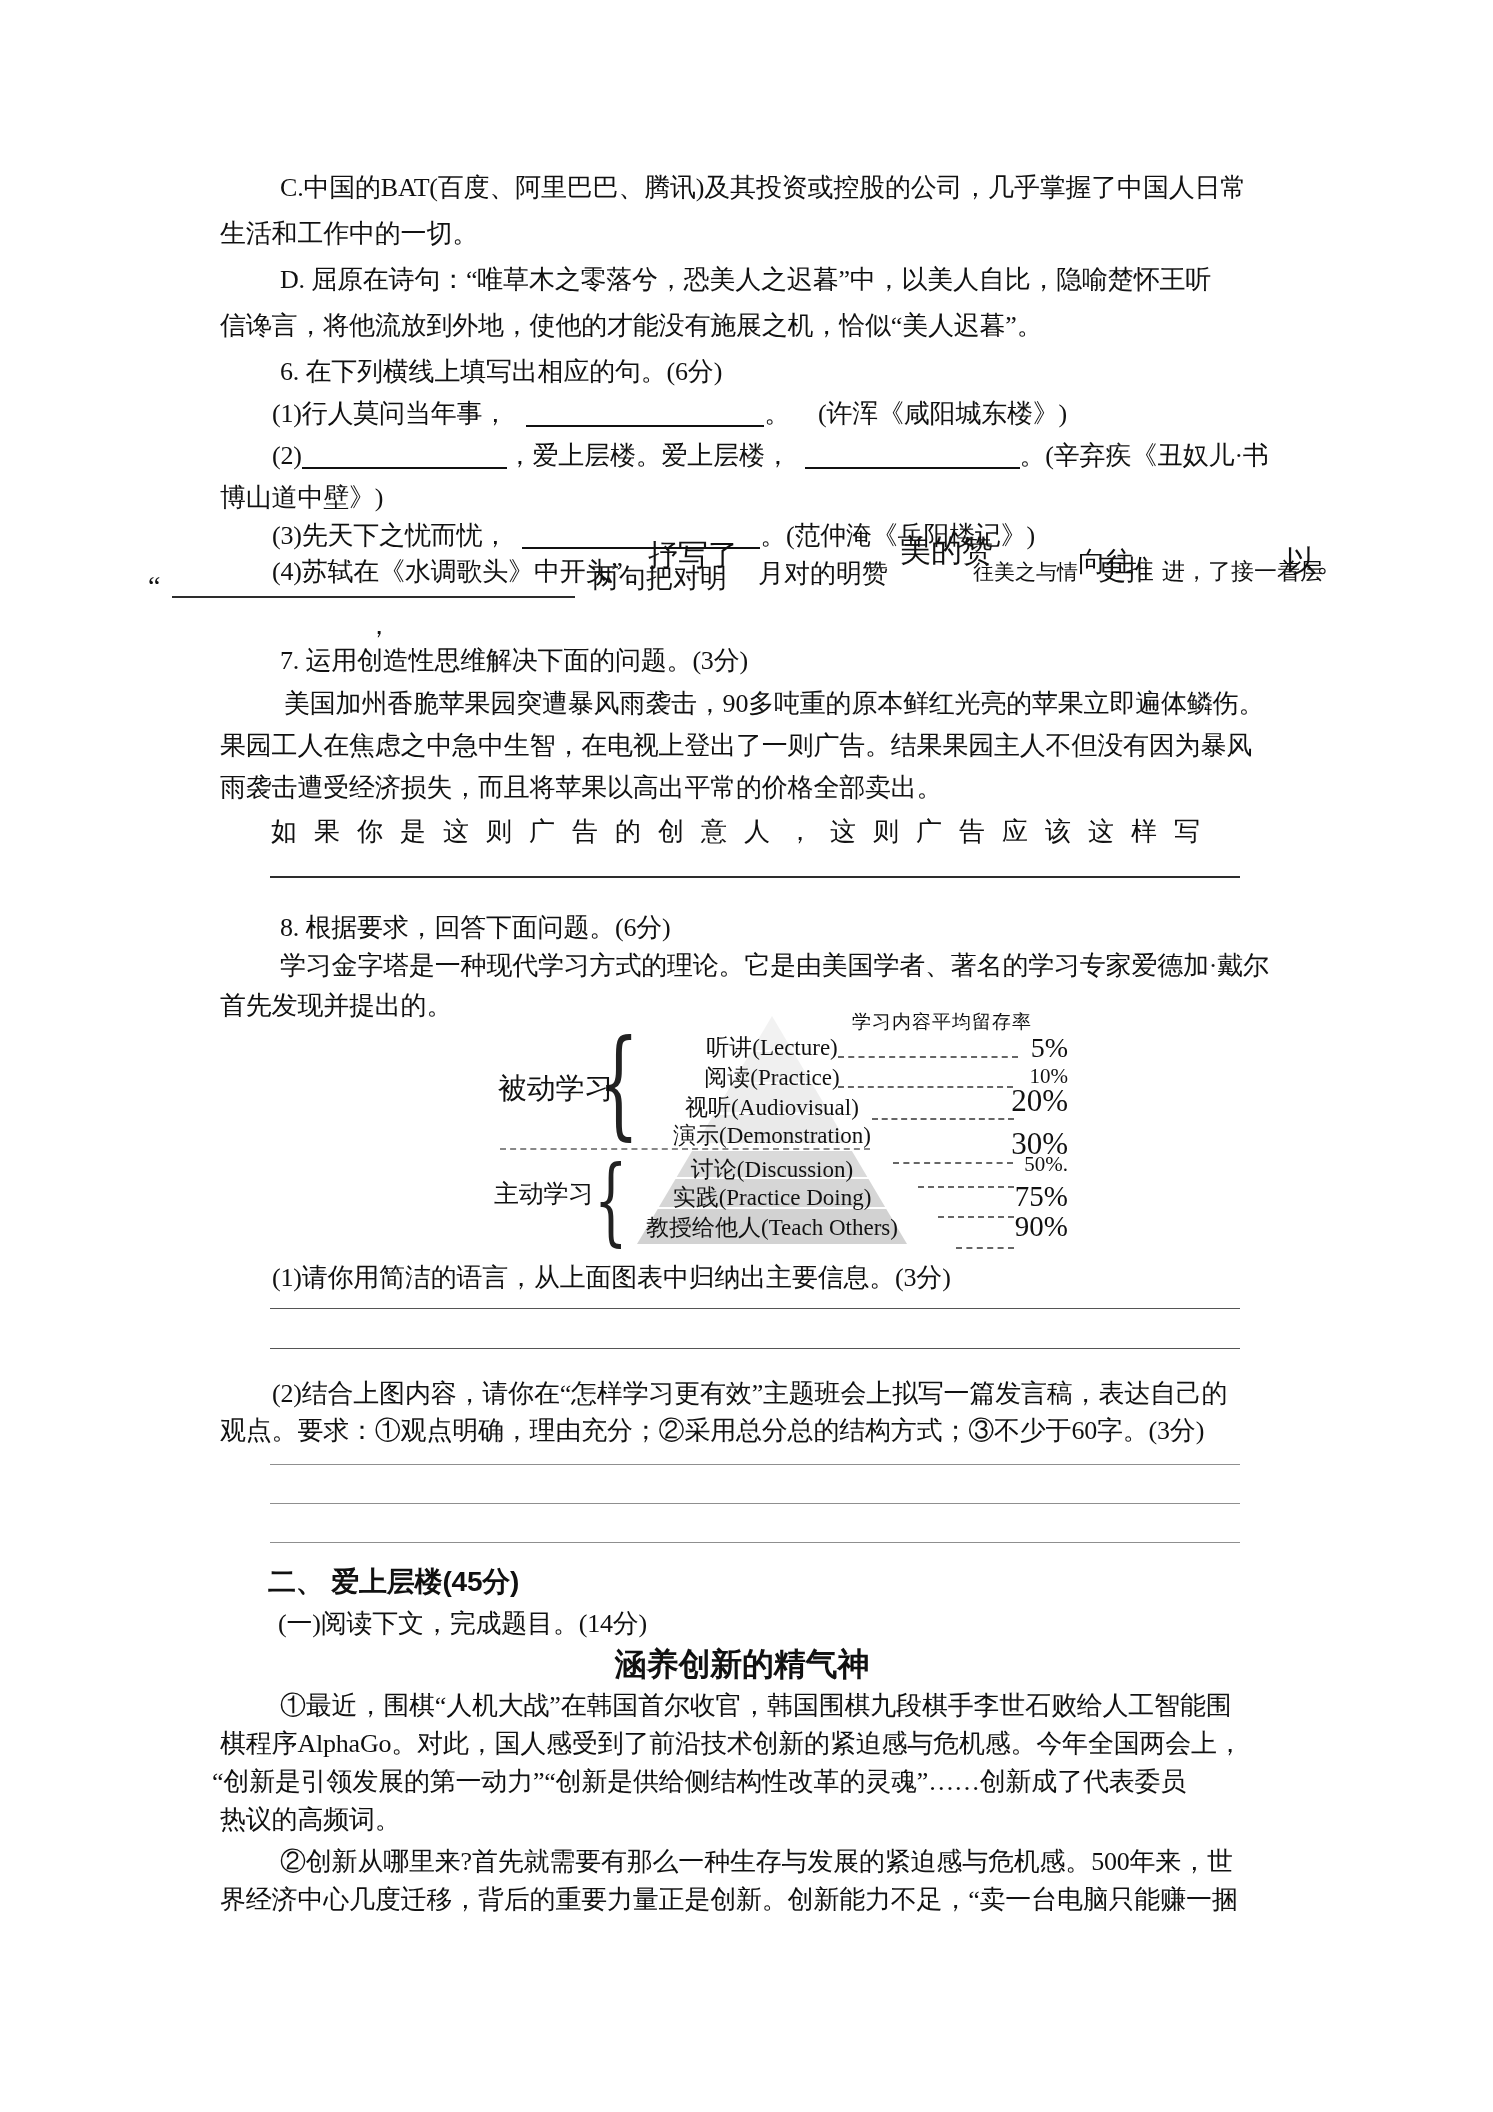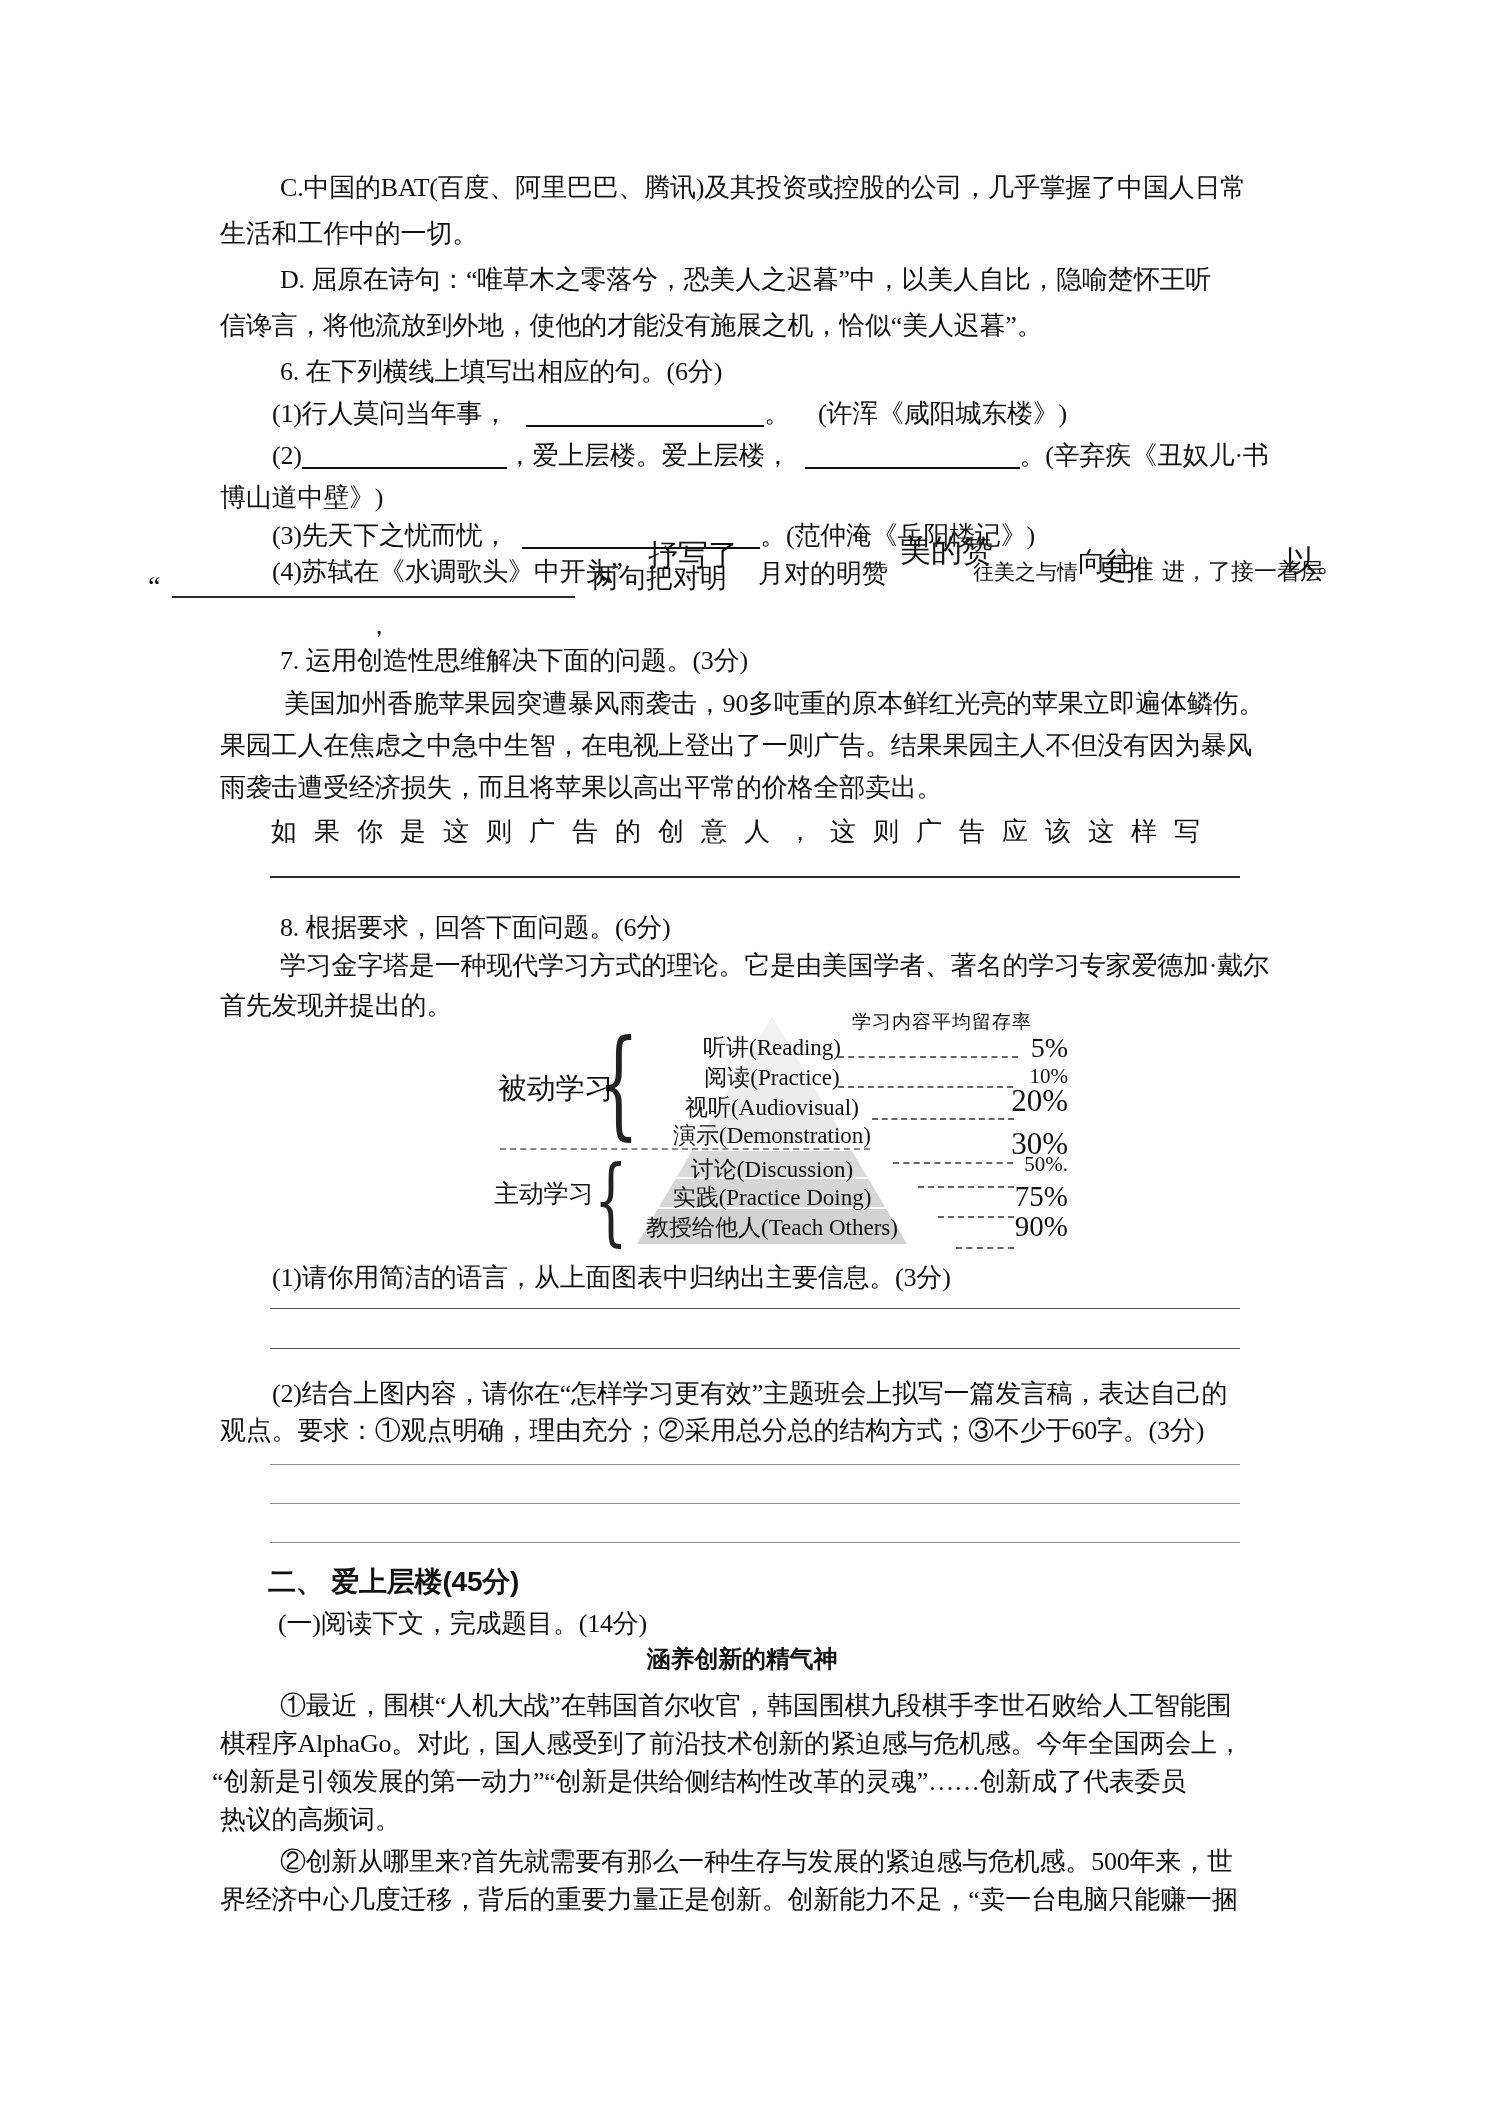--- a/index.html
+++ b/index.html
@@ -82,21 +82,21 @@
 
   <div>
     <div class="pyr"></div>
     <div class="t" style="left:852px;top:1010px;font-size:19px;letter-spacing:1px">学习内容平均留存率</div>
 
     <div class="brace" style="left:598px;top:1024px;font-size:118px">{</div>
     <div class="t" style="left:498px;top:1070px;font-size:29px">被动学习</div>
     <div class="brace" style="left:594px;top:1152px;font-size:96px">{</div>
     <div class="t" style="left:494px;top:1178px;font-size:25px">主动学习</div>
 
-    <div class="plabel" style="top:1032px">听讲(Reading)</div>
+    <div class="plabel" style="top:1032px">听讲(Lecture)</div>
     <div class="plabel" style="top:1062px">阅读(Practice)</div>
     <div class="plabel" style="top:1092px">视听(Audiovisual)</div>
     <div class="plabel" style="top:1120px">演示(Demonstration)</div>
     <div class="plabel" style="top:1154px">讨论(Discussion)</div>
     <div class="plabel" style="top:1182px">实践(Practice Doing)</div>
     <div class="plabel" style="top:1212px">教授给他人(Teach    Others)</div>
 
     <div class="dash" style="left:838px;top:1056px;width:180px"></div>
     <div class="dash" style="left:838px;top:1086px;width:175px"></div>
     <div class="dash" style="left:872px;top:1118px;width:142px"></div>
@@ -120,21 +120,21 @@
   <div class="rule-gray" style="left:270px;top:1348px;width:970px;border-color:#555"></div>
 
   <div class="t" style="left:272px;top:1378px">(2)结合上图内容，请你在“怎样学习更有效”主题班会上拟写一篇发言稿，表达自己的</div>
   <div class="t cont" style="top:1415px">观点。要求：①观点明确，理由充分；②采用总分总的结构方式；③不少于60字。(3分)</div>
   <div class="rule-gray" style="left:270px;top:1464px;width:970px"></div>
   <div class="rule-gray" style="left:270px;top:1503px;width:970px"></div>
   <div class="rule-gray" style="left:270px;top:1542px;width:970px"></div>
 
   <div class="t bold-hei" style="left:268px;top:1564px;font-size:28px">二、 爱上层楼(45分)</div>
   <div class="t" style="left:278px;top:1608px">(一)阅读下文，完成题目。(14分)</div>
-  <div class="t bold-hei" style="left:0;width:1484px;text-align:center;top:1644px;font-size:24px">涵养创新的精气神</div>
+  <div class="t bold-hei" style="left:0;width:1484px;text-align:center;top:1644px;font-size:32px">涵养创新的精气神</div>
 
   <div class="t indent" style="top:1690px">①最近，围棋“人机大战”在韩国首尔收官，韩国围棋九段棋手李世石败给人工智能围</div>
   <div class="t cont" style="top:1728px">棋程序AlphaGo。对此，国人感受到了前沿技术创新的紧迫感与危机感。今年全国两会上，</div>
   <div class="t" style="left:212px;top:1766px">“创新是引领发展的第一动力”“创新是供给侧结构性改革的灵魂”……创新成了代表委员</div>
   <div class="t cont" style="top:1804px">热议的高频词。</div>
   <div class="t indent" style="top:1846px">②创新从哪里来?首先就需要有那么一种生存与发展的紧迫感与危机感。500年来，世</div>
   <div class="t cont" style="top:1884px">界经济中心几度迁移，背后的重要力量正是创新。创新能力不足，“卖一台电脑只能赚一捆</div>
 
 </div>
 

